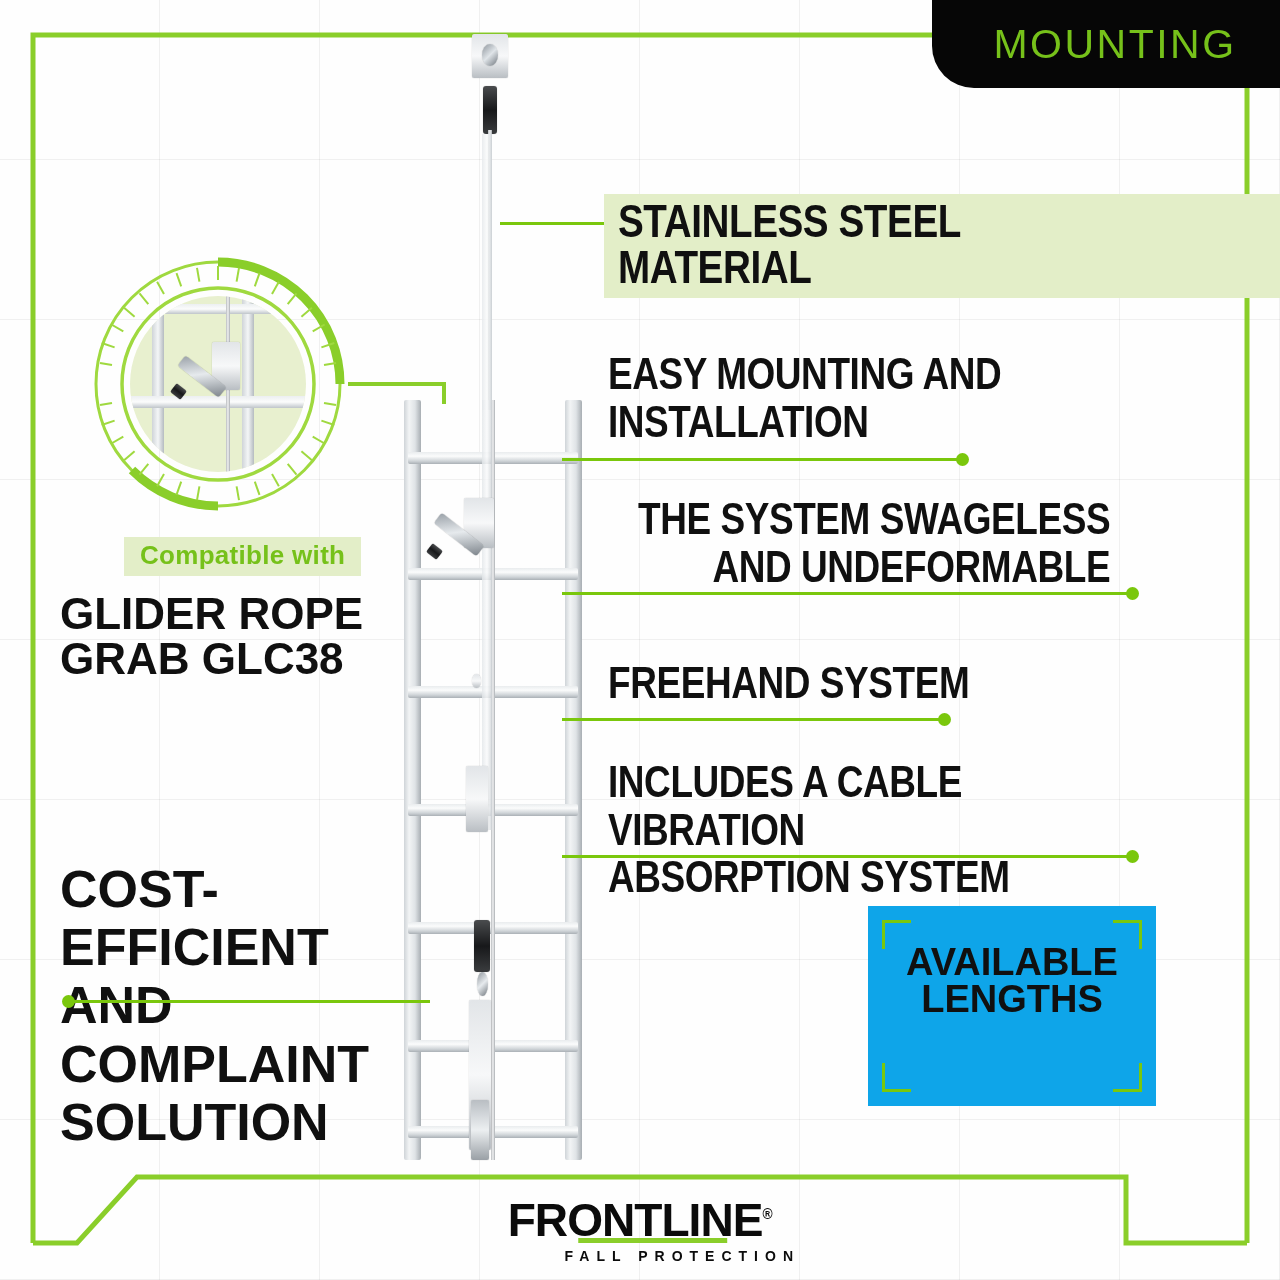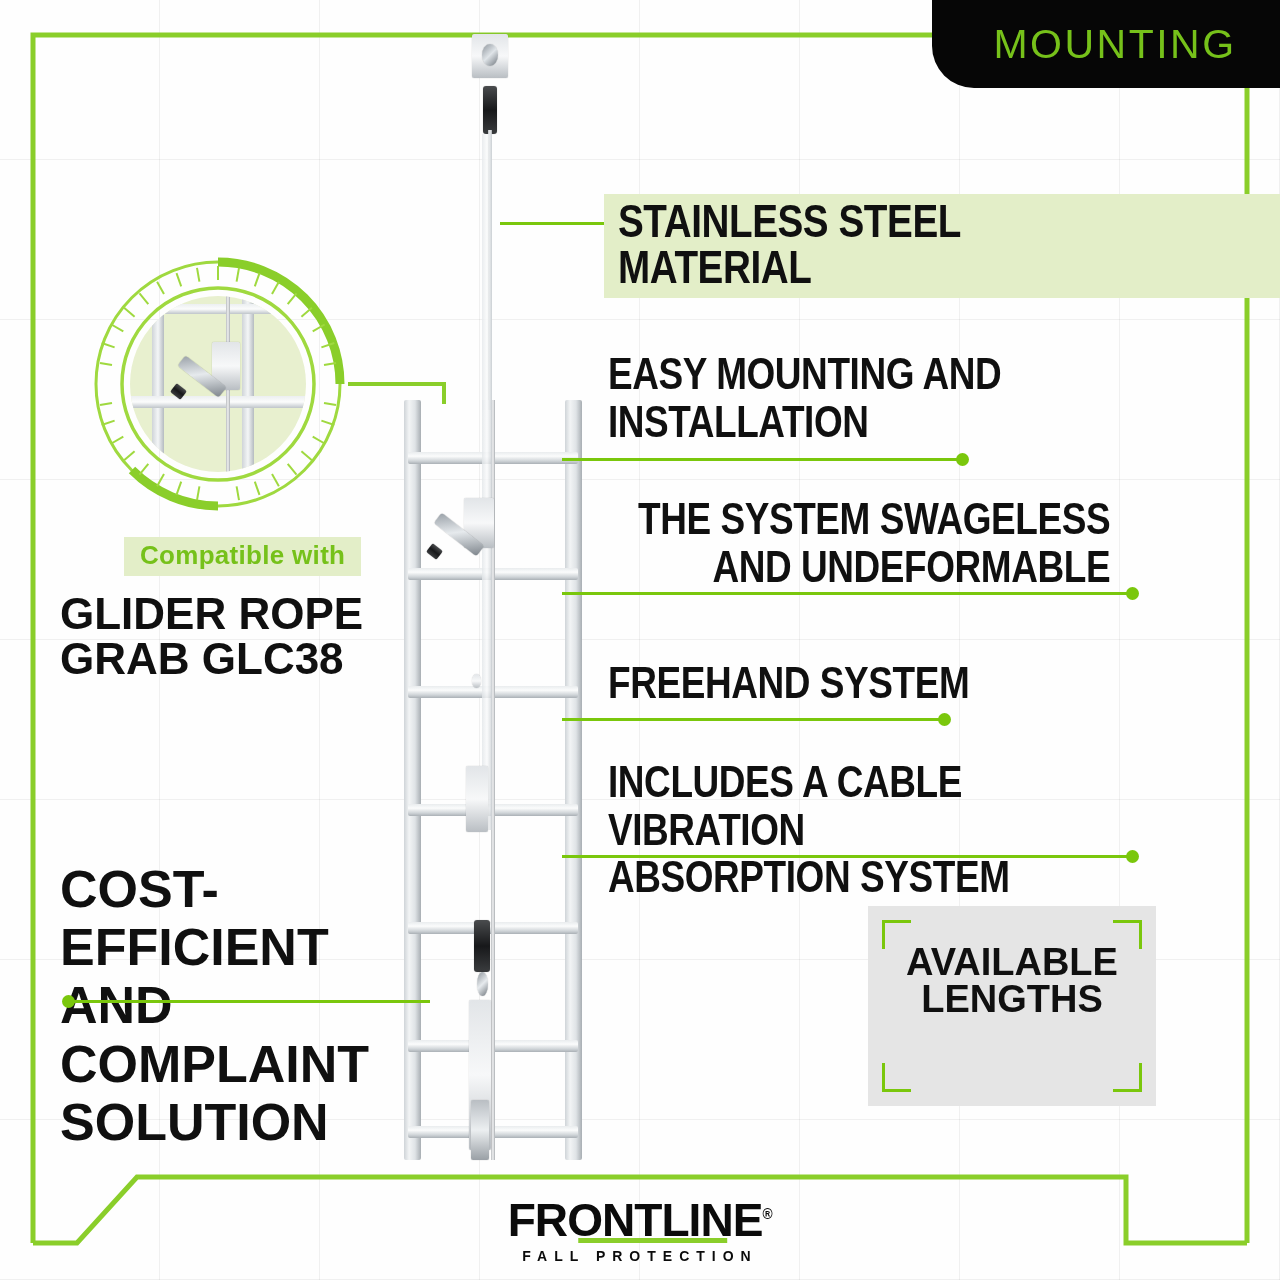--- a/index.html
+++ b/index.html
@@ -32,21 +32,21 @@
   
   .leftblk{position:absolute;color:#101010;font-weight:700;
      line-height:1.02;text-transform:uppercase;
      font-family:"Liberation Sans Narrow","Liberation Sans",sans-serif;white-space:pre-line;}
 
   .compat{position:absolute;background:#e3eec8;color:#76c11a;font-weight:700;
      font-size:26px;padding:3px 16px 5px 16px;letter-spacing:.3px;
      font-family:"Liberation Sans Narrow","Liberation Sans",sans-serif;}
 
   
-  .avail{position:absolute;left:868px;top:906px;width:288px;height:200px;background:#e5e5e5;}
+  .avail{position:absolute;left:868px;top:906px;width:288px;height:200px;background:#0ea5e9;}
   .avail .corner{position:absolute;width:26px;height:26px;border:3px solid #7ac70c;}
   .avail .c-tl{left:14px;top:14px;border-right:none;border-bottom:none;}
   .avail .c-tr{right:14px;top:14px;border-left:none;border-bottom:none;}
   .avail .c-bl{left:14px;bottom:14px;border-right:none;border-top:none;}
   .avail .c-br{right:14px;bottom:14px;border-left:none;border-top:none;}
   .avail .ttl{position:absolute;left:0;right:0;top:38px;text-align:center;color:#101010;
      font-weight:700;font-size:38px;line-height:.98;text-transform:uppercase;
      font-family:"Liberation Sans Narrow","Liberation Sans",sans-serif;white-space:pre-line;}
   .avail .pill{position:absolute;left:42px;right:42px;bottom:34px;height:44px;background:#8ace2a;
      border-radius:9px;display:flex;align-items:center;justify-content:center;}
@@ -54,21 +54,21 @@
      font-family:"Liberation Sans Narrow","Liberation Sans",sans-serif;}
 
   
   .logo{position:absolute;left:480px;top:1196px;width:320px;text-align:center;}
   .logo .word{font-size:47px;font-weight:700;color:#0b0b0b;letter-spacing:-1px;
      font-family:"Liberation Sans","DejaVu Sans",sans-serif;line-height:1;position:relative;
      display:inline-block;transform:scaleX(.98);}
   .logo .reg{font-size:14px;vertical-align:super;}
   .logo .bar{width:152px;height:5px;background:#8ace2a;position:absolute;left:72px;top:42px;}
   .logo .sub{font-size:14px;font-weight:700;color:#0b0b0b;letter-spacing:7px;margin-top:5px;
-     font-family:"Liberation Sans","DejaVu Sans",sans-serif;}
+     font-family:"Liberation Sans","DejaVu Sans",sans-serif;text-align:right;}
 
   
   .callout{position:absolute;left:84px;top:250px;width:268px;height:268px;}
   .callout svg{position:absolute;left:0;top:0;}
   .cal-photo{position:absolute;left:46px;top:46px;width:176px;height:176px;border-radius:50%;
      overflow:hidden;background:#e8f0cf;}
 
   
   .ladder{position:absolute;left:398px;top:400px;width:190px;height:760px;}
   .rail{position:absolute;top:0;bottom:0;width:17px;

